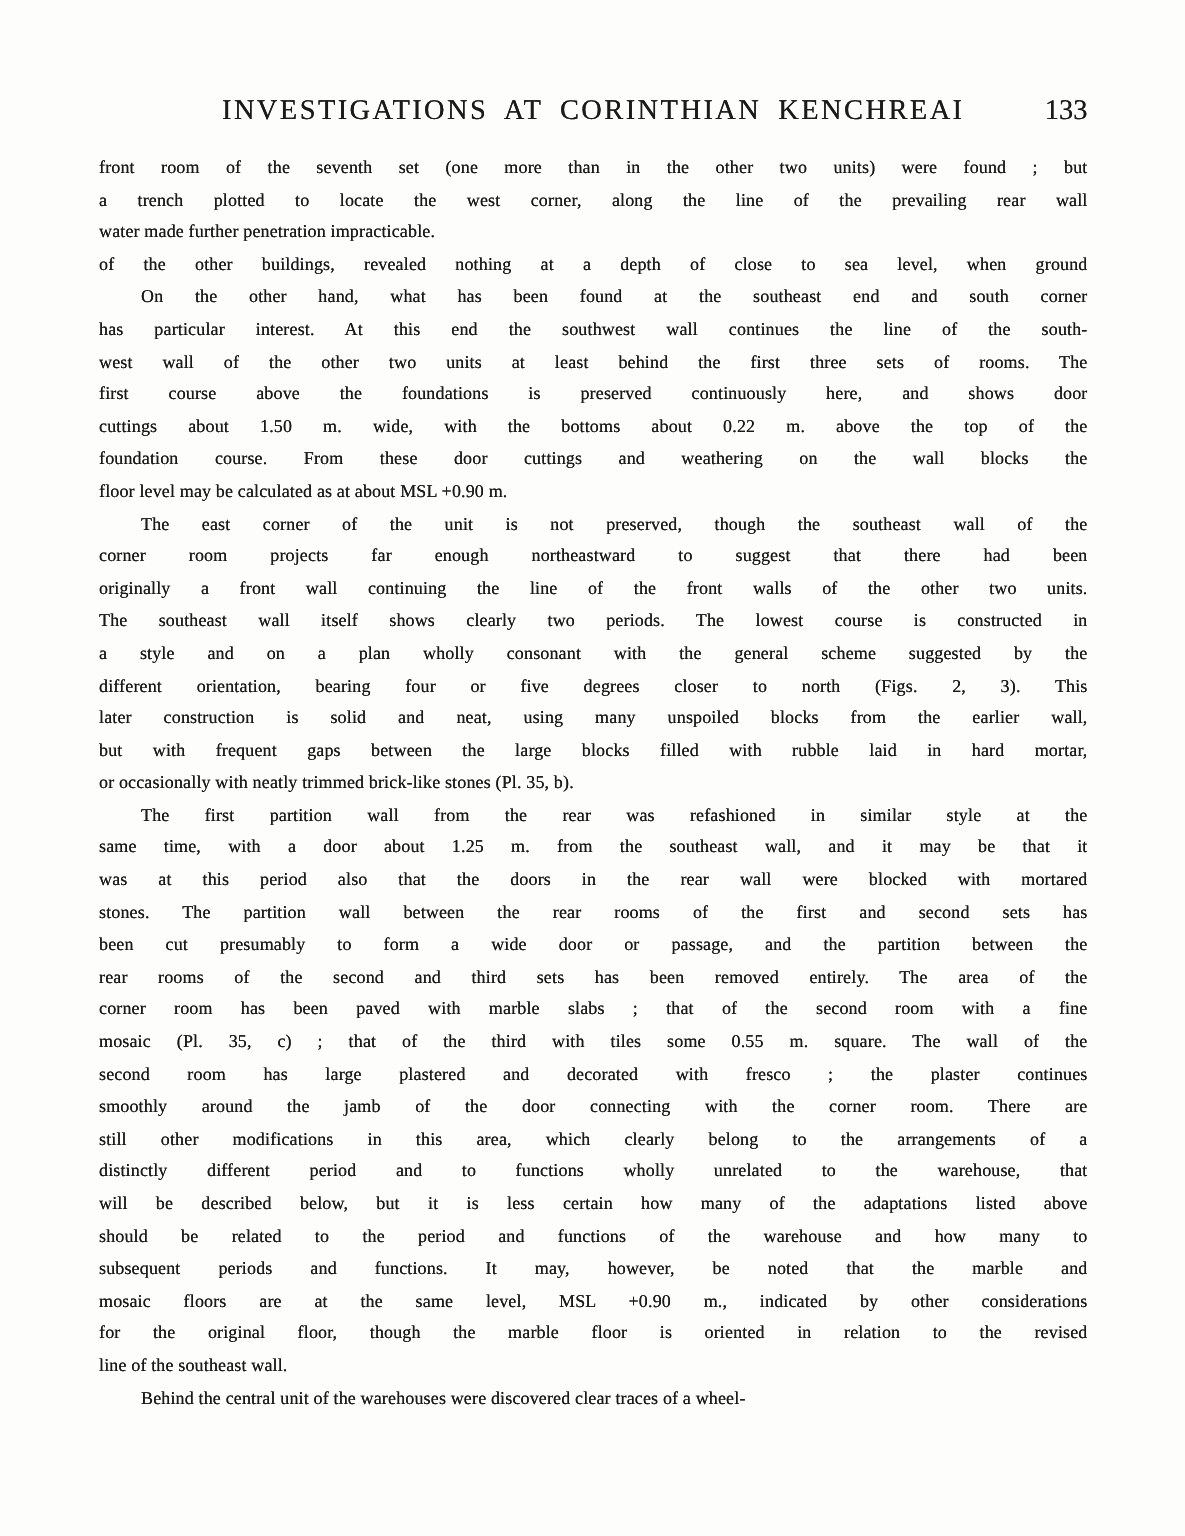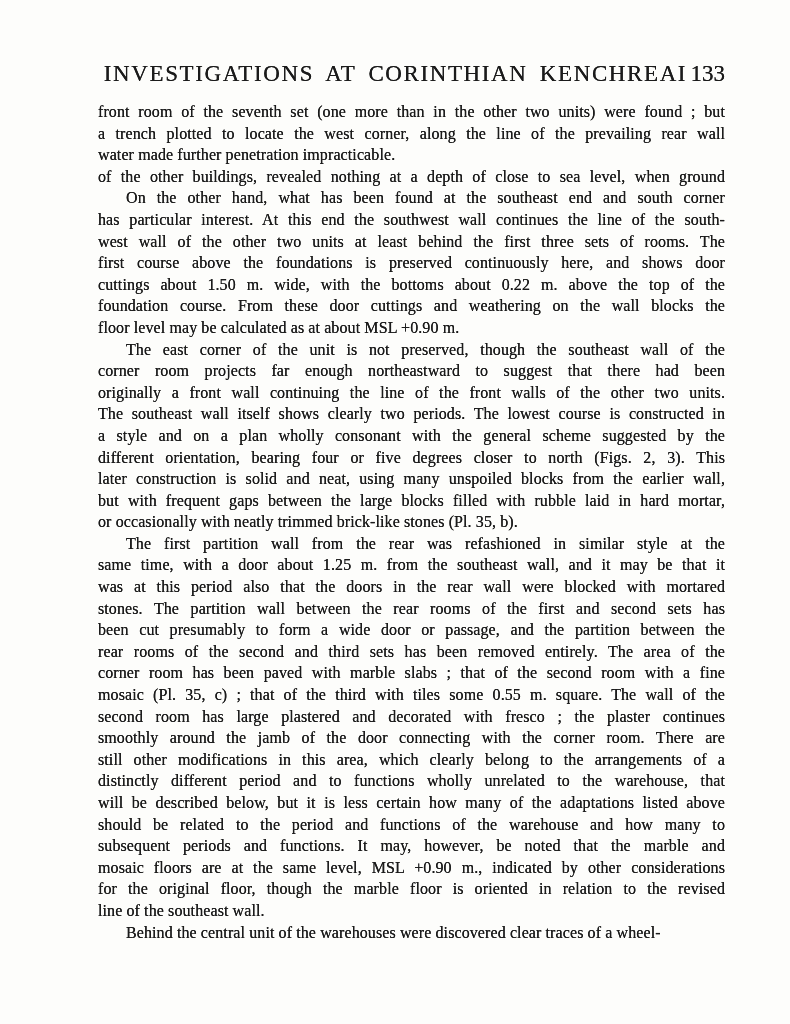--- a/index.html
+++ b/index.html
@@ -14,21 +14,21 @@
     height: 1024px;
     background: var(--paper, #fdfdfb);
     color: var(--ink, #1b1b1b);
     font-family: "Liberation Serif", "DejaVu Serif", serif;
     padding: 64px 65px 0 66px;
     overflow: hidden;
   }
   .running-head {
     position: relative;
     height: 20px;
-    font-size: 23px;
+    font-size: 19px;
     line-height: 20px;
   }
   .running-title {
     position: absolute;
     left: 50%;
     transform: translateX(-50%);
     letter-spacing: 1.6px;
     word-spacing: 5px;
     white-space: nowrap;
     text-shadow: 0 0 0.35px currentColor;
@@ -39,31 +39,30 @@
     top: 0;
     text-shadow: 0 0 0.35px currentColor;
   }
   .page-body {
     margin-top: 17px;
   }
   .paragraph {
     margin: 0;
   }
   .line {
-    font-size: 16px;
+    font-size: 12px;
     line-height: 21.6px;
     height: 21.6px;
     overflow: hidden;
     text-align: justify;
     text-align-last: justify;
     text-justify: inter-word;
     letter-spacing: 0.1px;
     text-shadow: 0 0 0.35px currentColor;
     white-space: normal;
-    margin-left: 32px;
   }
   .line.last {
     text-align-last: left;
   }
   .line.indent {
     text-indent: 28px;
   }
 </style>
 </head>
 <body>

